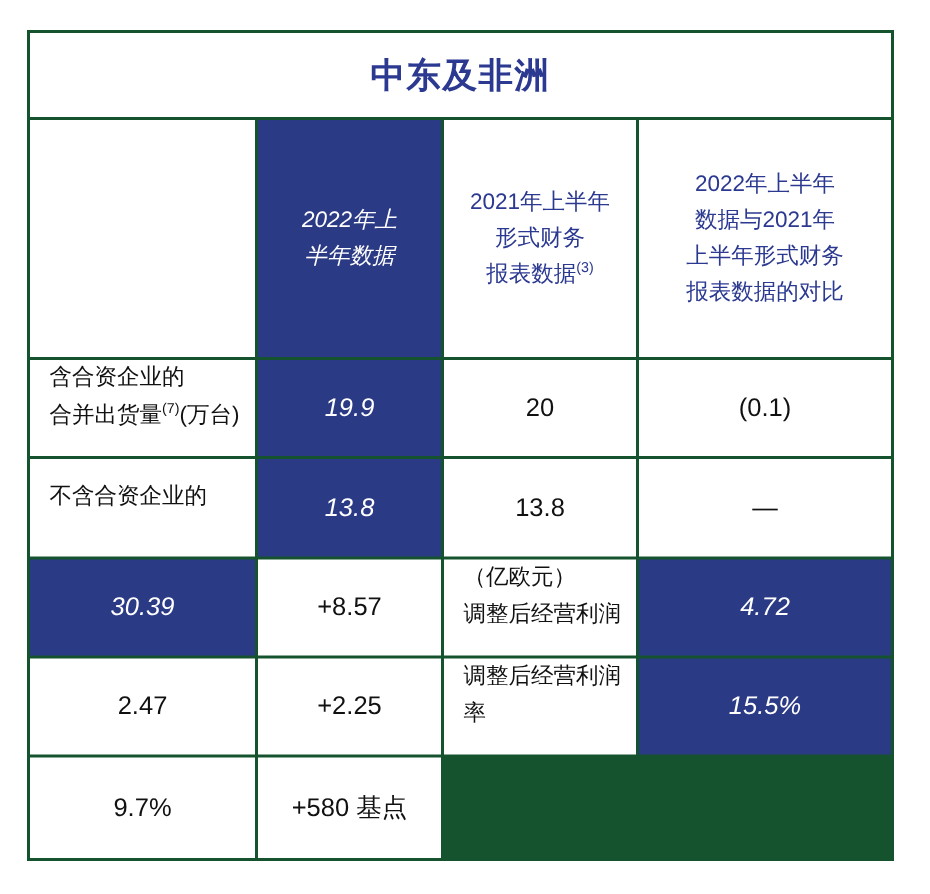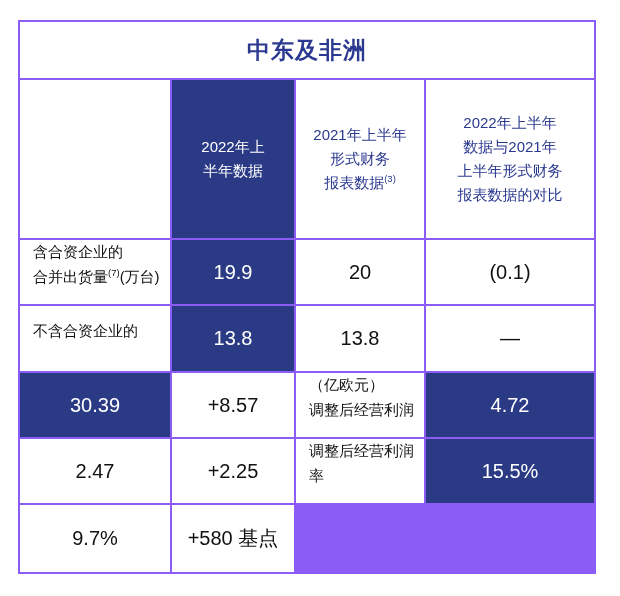--- a/index.html
+++ b/index.html
@@ -11,21 +11,21 @@
     font-family: "Liberation Sans", sans-serif;
     -webkit-font-smoothing: antialiased;
   }
   .card {
     position: absolute;
     left: 18px;
     top: 20px;
     width: 578px;
     height: 554px;
     box-sizing: border-box;
-    background: #8b5cf6; 
+    background: #14532d; 
     padding: 2px;
     display: grid;
     grid-template-columns: 150px 122px 128px 1fr;
     grid-template-rows: 56px 158px 64px 65px 64px 64px auto;
     gap: 2px;
   }
   .cell {
     background: #ffffff;
     display: flex;
     align-items: center;
@@ -37,40 +37,41 @@
   .title-cell {
     grid-column: 1 / 5;
     color: #2b3990;
     font-size: 23px;
     font-weight: bold;
     letter-spacing: 1px;
   }
   .blue {
     background: #2b3a85;
     color: #ffffff;
+    font-style: italic;
   }
   .hdr {
     color: #2b3990;
     font-size: 15px;
     line-height: 24px;
   }
   .hdr-blue {
     font-size: 15px;
     line-height: 24px;
   }
   .label-cell {
     justify-content: flex-start;
     text-align: left;
     color: #111111;
     font-size: 15px;
     line-height: 25px;
     padding: 0 6px 16px 13px;
   }
   .val {
-    font-size: 20px;
+    font-size: 17px;
     color: #111111;
   }
   .val.blue {
     color: #ffffff;
   }
   sup {
     font-size: 9.5px;
     line-height: 0;
     vertical-align: super;
   }

